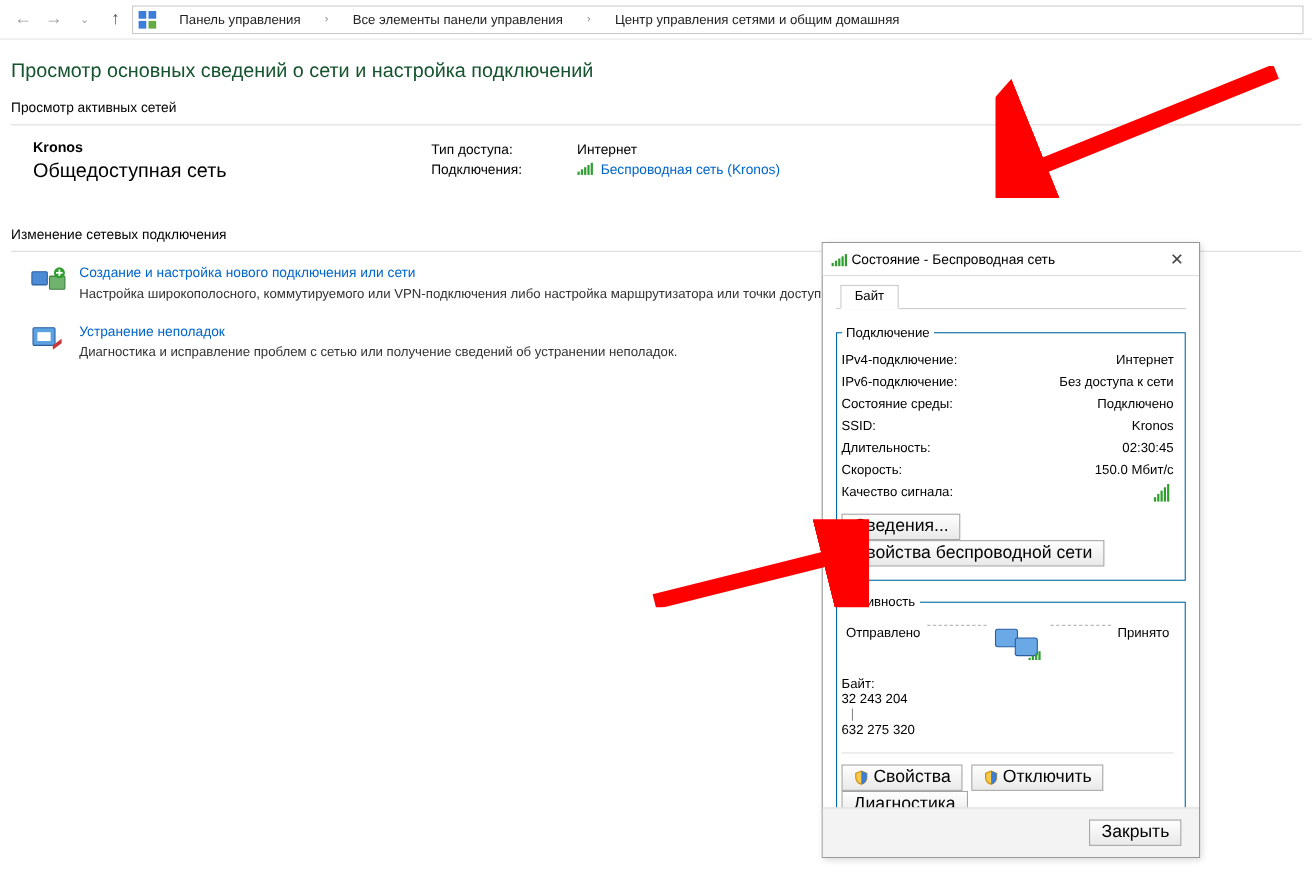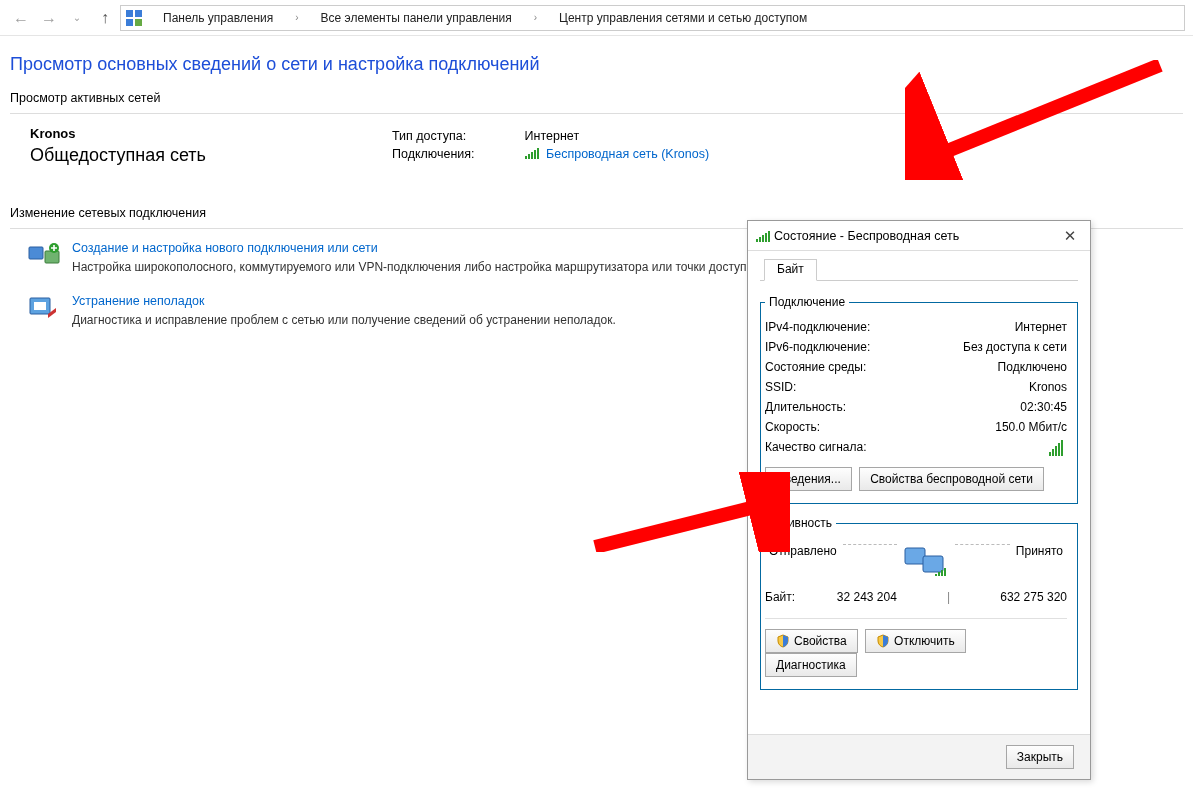--- a/index.html
+++ b/index.html
@@ -55,21 +55,21 @@
     text-decoration: none;
     font-size: 12.5px;
     line-height: 1.45;
     margin-bottom: 18px;
   }
   .content {
     flex: 1;
     padding: 14px 10px 10px 10px;
   }
   h1 {
-    color: #1d4ed8;
+    color: #14532d;
     font-weight: 400;
     font-size: 18px;
     margin: 4px 0 16px 0;
   }
   .section-label { font-size: 12.5px; margin-bottom: 8px; }
   .hr { border-top: 1px solid #ddd; margin: 2px 0 12px 0; }
   .net-row { display: flex; padding-left: 20px; }
   .net-left { width: 360px; }
   .net-name { font-weight: 600; font-size: 13px; }
   .net-type { font-size: 18px; margin-top: 4px; }
@@ -122,35 +122,35 @@
     padding: 8px 10px 12px 4px;
     margin: 0 0 12px 0;
   }
   legend { font-size: 12px; padding: 0 4px; }
   .kv { display: flex; justify-content: space-between; font-size: 12px; padding: 3px 0; }
   .btn-row { text-align: left; margin-top: 8px; }
   .btn {
     display: inline-flex; align-items: center; justify-content: center;
     border: 1px solid #a6a6a6;
     background: linear-gradient(#fefefe,#e9e9e9);
-    font-size: 12px;
+    font-size: 16px;
     height: 24px;
     padding: 0 10px;
     cursor: pointer;
     margin-right: 4px;
     gap: 4px;
   }
   .activity {
     display: flex; align-items: flex-start; justify-content: space-between;
     padding: 6px 4px;
   }
   .activity .lbl { font-size: 12px; }
   .activity-line { flex: 1; border-top: 1px dashed #bbb; margin: 0 6px; }
   .activity-icon { width: 46px; height: 36px; }
-  .bytes { display: flex; justify-content: space-between; font-size: 12px; padding: 4px 0; }
+  .bytes { display: flex; justify-content: space-between; font-size: 12px; padding: 4px 0; flex-direction: column; }
   .bytes .sep-col { width: 20px; text-align: center; color: #888; }
   .dlg-footer { text-align: right; padding: 10px 12px; border-top: 1px solid #ddd; position: absolute; bottom: 0; left: 0; right: 0; background:#f3f3f3;}
   
   .arrow { position: absolute; pointer-events: none; }
   
   .shield { width:14px; height:14px; }
 </style>
 </head>
 <body>
 
@@ -163,21 +163,21 @@
     <svg class="addr-icon" viewBox="0 0 18 18">
       <rect x="1" y="1" width="7" height="7" fill="#3b7dd8"></rect>
         <rect x="10" y="1" width="7" height="7" fill="#3b7dd8"></rect>
       <rect x="1" y="10" width="7" height="7" fill="#3b7dd8"></rect>
         <rect x="10" y="10" width="7" height="7" fill="#66aa44"></rect>
     </svg>
     <span class="crumb">Панель управления</span>
     <span class="sep">›</span>
     <span class="crumb">Все элементы панели управления</span>
     <span class="sep">›</span>
-    <span class="crumb">Центр управления сетями и сетью доступом</span>
+    <span class="crumb">Центр управления сетями и общим домашняя</span>
   </div>
 </div>
 
 <div class="main">
 
   <div class="content">
     <h1>Просмотр основных сведений о сети и настройка подключений</h1>
 
     <div class="section-label">Просмотр активных сетей</div>
     <div class="hr"></div>

